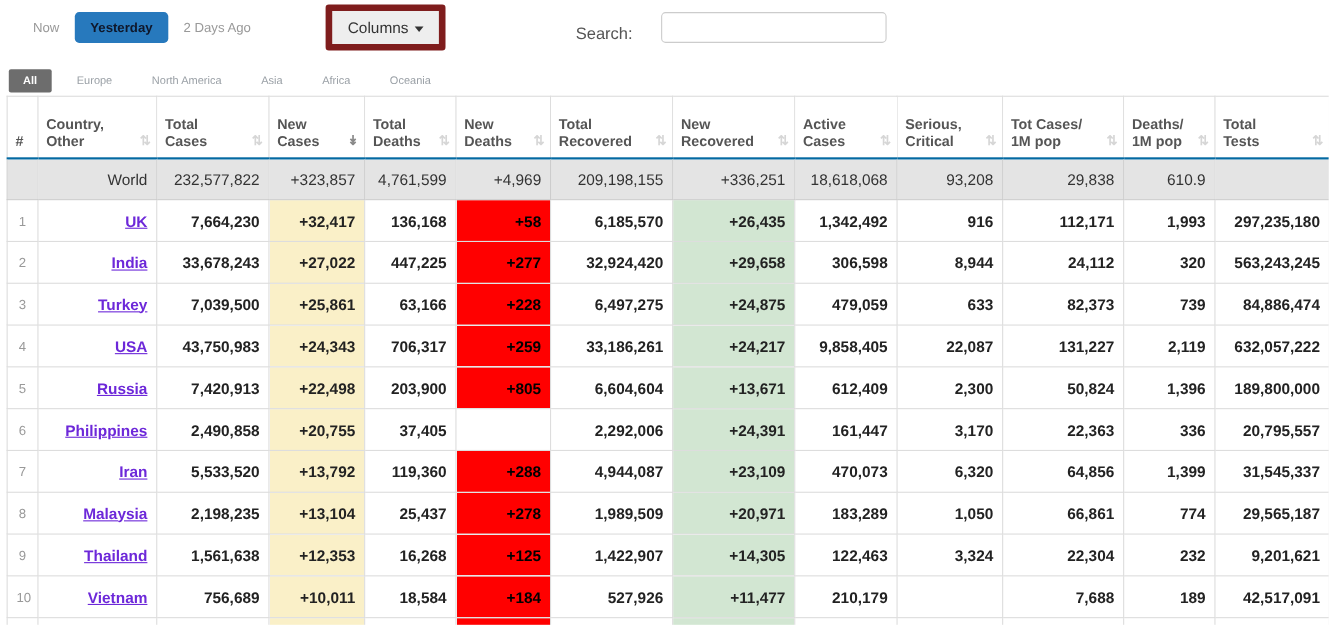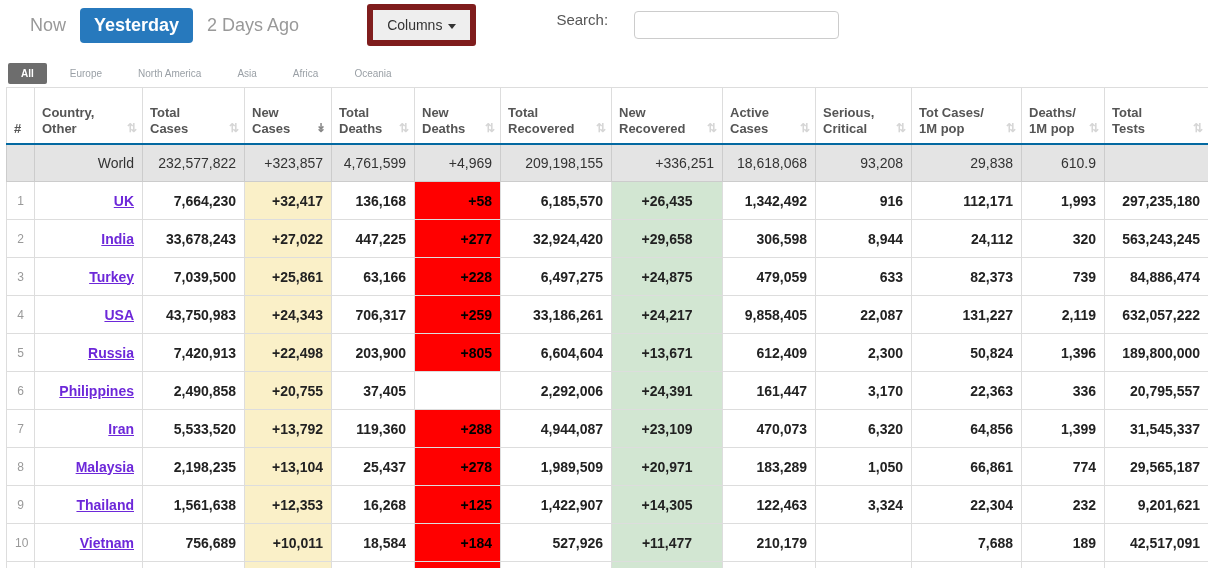--- a/index.html
+++ b/index.html
@@ -2,25 +2,25 @@
 <html><head>
 <meta charset="utf-8">
 <style>
   * { margin:0; padding:0; box-sizing:border-box; }
   html,body { background:#fff; }
   body { font-family:"Liberation Sans", sans-serif; color:#333; }
   .app { position:relative; width:1208px; height:581px; overflow:hidden; background:#fff; }
 
   
   .toolbar { display:flex; align-items:center; height:50px; padding:0 0 0 16px; }
-  .time-btn { font-size:18px; color:#999; background:transparent; border:none; padding:7px 14px; cursor:pointer; }
-  .time-btn.active { background:#2779bd; color:#ffffff; border-radius:4px; font-weight:bold; }
+  .time-btn { font-size:12px; color:#999; background:transparent; border:none; padding:7px 14px; cursor:pointer; }
+  .time-btn.active { background:#2779bd; color:#0f172a; border-radius:4px; font-weight:bold; }
   .columns-btn { margin-left:54px; background:#eee; border:6px solid #7f1d1d; border-radius:3px; color:#333; font-size:14px; padding:7px 14px; cursor:pointer; }
   .columns-btn .caret { display:inline-block; margin-left:6px; width:0; height:0; border-left:4px solid transparent; border-right:4px solid transparent; border-top:5px solid #333; vertical-align:middle; }
-  .search-wrap { margin-left:80px; display:flex; align-items:flex-start;gap:18px; }
+  .search-wrap { margin-left:118px; display:flex; align-items:flex-end;gap:18px; }
   .search-label { font-size:15px; color:#555; margin-right:8px; }
   .search-input { width:205px; height:28px; border:1px solid #ccc; border-radius:4px; padding:0 8px; font-size:14px; outline:none; }
 
   
   .tabs { display:flex; align-items:flex-end; height:30px; padding-left:8px; margin-top:4px; }
   .tab { font-size:10px; color:#9aa0a6; padding:5px 13px; cursor:pointer; margin-right:10px; white-space:nowrap; }
   .tab.active { background:#6d6d6d; color:#fff; border-radius:2px; font-weight:bold; }
 
   
   table { border-collapse:collapse; margin:3px 0 0 6px; table-layout:fixed; width:1202px; }
@@ -31,21 +31,21 @@
   .sort-icon.active { color:#888; font-weight:bold; }
 
   td { height:38px; padding:4px 8px; font-size:14px; font-weight:bold; color:#222; text-align:right; }
   td.col-country { text-align:right; }
   td.col-rank { text-align:center; color:#999; font-weight:normal; font-size:12px; }
   a.country-link { color:#6d28d9; text-decoration:underline; font-weight:bold; }
 
   tr.world-row td { background:#e4e4e4; font-weight:normal; color:#333; border-color:#ccc; }
   td.bg-yellow { background:#faf0c8; }
   td.bg-red { background:#ff0000; color:#000000; }
-  td.bg-green { background:#d2e6d2;text-align:center; }
+  td.bg-green { background:#d2e6d2; }
 
   tr.partial-row td { height:6px; padding:0; border-bottom:none; }
 
   
   .col-rank{width:28px}.col-country{width:108px}.col-total_cases{width:102px}
   .col-new_cases{width:87px}.col-total_deaths{width:83px}.col-new_deaths{width:86px}
   .col-total_recovered{width:111px}.col-new_recovered{width:111px}.col-active_cases{width:93px}
   .col-serious_critical{width:96px}.col-cases_per_1m{width:110px}.col-deaths_per_1m{width:83px}
   .col-total_tests{width:104px}
 </style>

